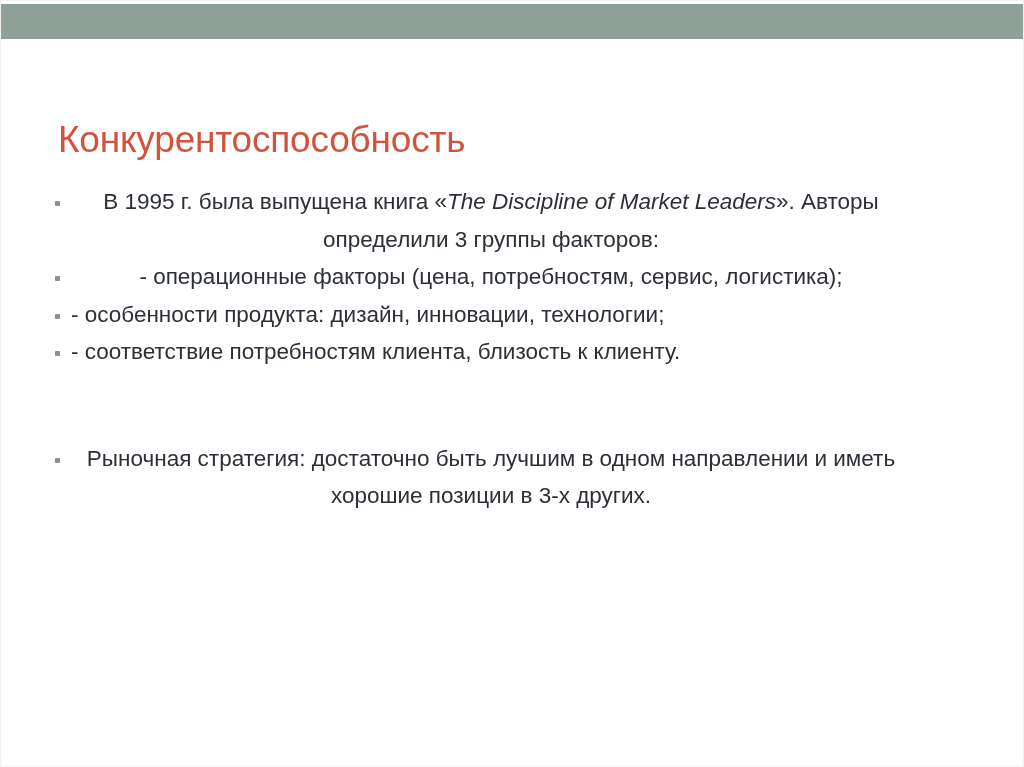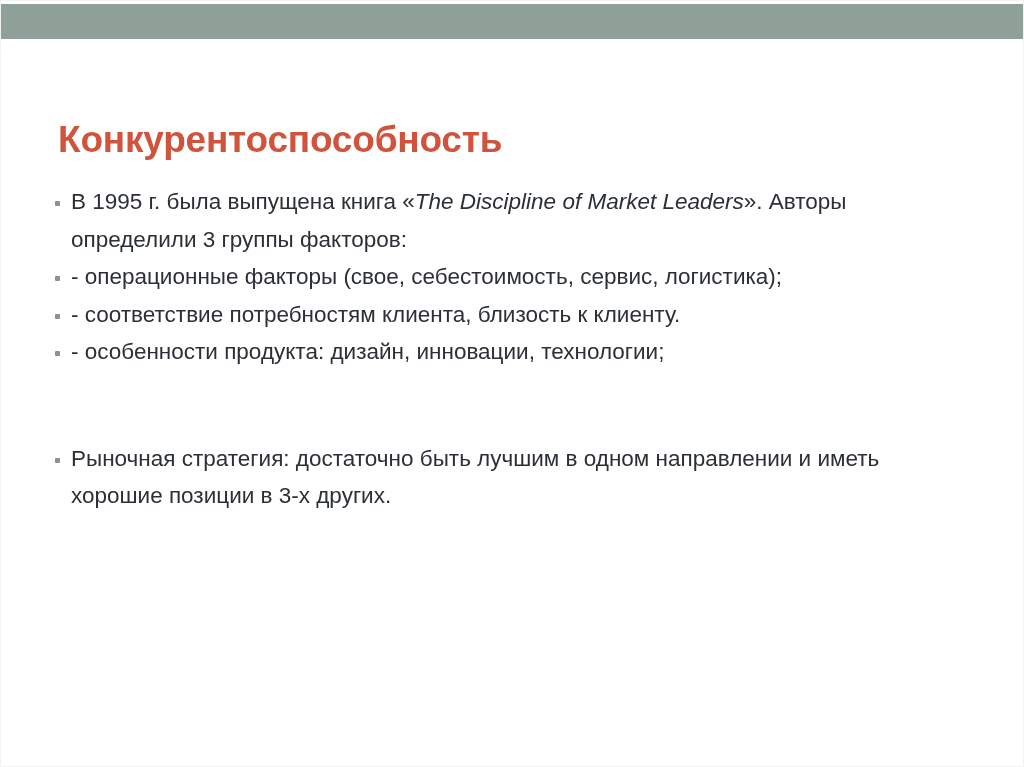--- a/index.html
+++ b/index.html
@@ -34,21 +34,21 @@
     background: #8fa099;
   }
 
   
   .title {
     position: absolute;
     left: 57px;
     top: 92px;
     font-size: 37px;
     line-height: 44px;
-    font-weight: bold;
+    font-weight: normal;
     color: #d0533e;
     letter-spacing: -0.2px;
     white-space: nowrap;
   }
 
   
   .body {
     position: absolute;
     left: 44px;
     top: 182px;
@@ -83,51 +83,51 @@
     line-height: 37.5px;
     color: #2b2f36;
   }
 
   .bullet-text b { font-weight: normal; }
   .bullet-text i { font-style: italic; }
 
   .group-gap  { height: 33px; }
   .group-gap2 { height: 36px; }
 
-  .w-narrow { max-width: 840px; }
+  .w-narrow { max-width: 840px; text-align: center; }
 </style>
 </head>
 <body>
 
 <div class="slide">
 
   <div class="top-band" style="background: rgb(143, 160, 153);"></div>
 
   <h1 class="title" style="color: rgb(208, 83, 62);">Конкурентоспособность</h1>
 
   <div class="body">
 
     <div class="bullet-row">
       <span class="bullet-marker"><span class="dot" style="background: rgb(141, 143, 147);"></span></span>
       <div class="bullet-text w-narrow"><span>В 1995 г. была выпущена книга «</span><i>The Discipline of Market Leaders</i><span>». Авторы определили 3 группы факторов:</span></div>
     </div>
 
     <div class="bullet-row">
       <span class="bullet-marker"><span class="dot" style="background: rgb(141, 143, 147);"></span></span>
-      <div class="bullet-text w-narrow"><span>- </span><b>операционные факторы</b><span> (свое, себестоимость, сервис, логистика);</span></div>
+      <div class="bullet-text w-narrow"><span>- </span><b>операционные факторы</b><span> (цена, потребностям, сервис, логистика);</span></div>
+    </div>
+
+    <div class="bullet-row">
+      <span class="bullet-marker"><span class="dot" style="background: rgb(141, 143, 147);"></span></span>
+      <div class="bullet-text"><span>- </span><b>особенности продукта:</b><span> дизайн, инновации, технологии;</span></div>
     </div>
 
     <div class="bullet-row">
       <span class="bullet-marker"><span class="dot" style="background: rgb(141, 143, 147);"></span></span>
       <div class="bullet-text"><span>- </span><b>соответствие потребностям клиента</b><span>, близость к клиенту.</span></div>
-    </div>
-
-    <div class="bullet-row">
-      <span class="bullet-marker"><span class="dot" style="background: rgb(141, 143, 147);"></span></span>
-      <div class="bullet-text"><span>- </span><b>особенности продукта:</b><span> дизайн, инновации, технологии;</span></div>
     </div>
 
     <div class="group-gap"></div>
 
 
     <div class="group-gap2"></div>
 
     <div class="bullet-row">
       <span class="bullet-marker"><span class="dot" style="background: rgb(141, 143, 147);"></span></span>
       <div class="bullet-text w-narrow"><span>Рыночная стратегия: достаточно быть лучшим в одном направлении и иметь хорошие позиции в 3-х других.</span></div>

